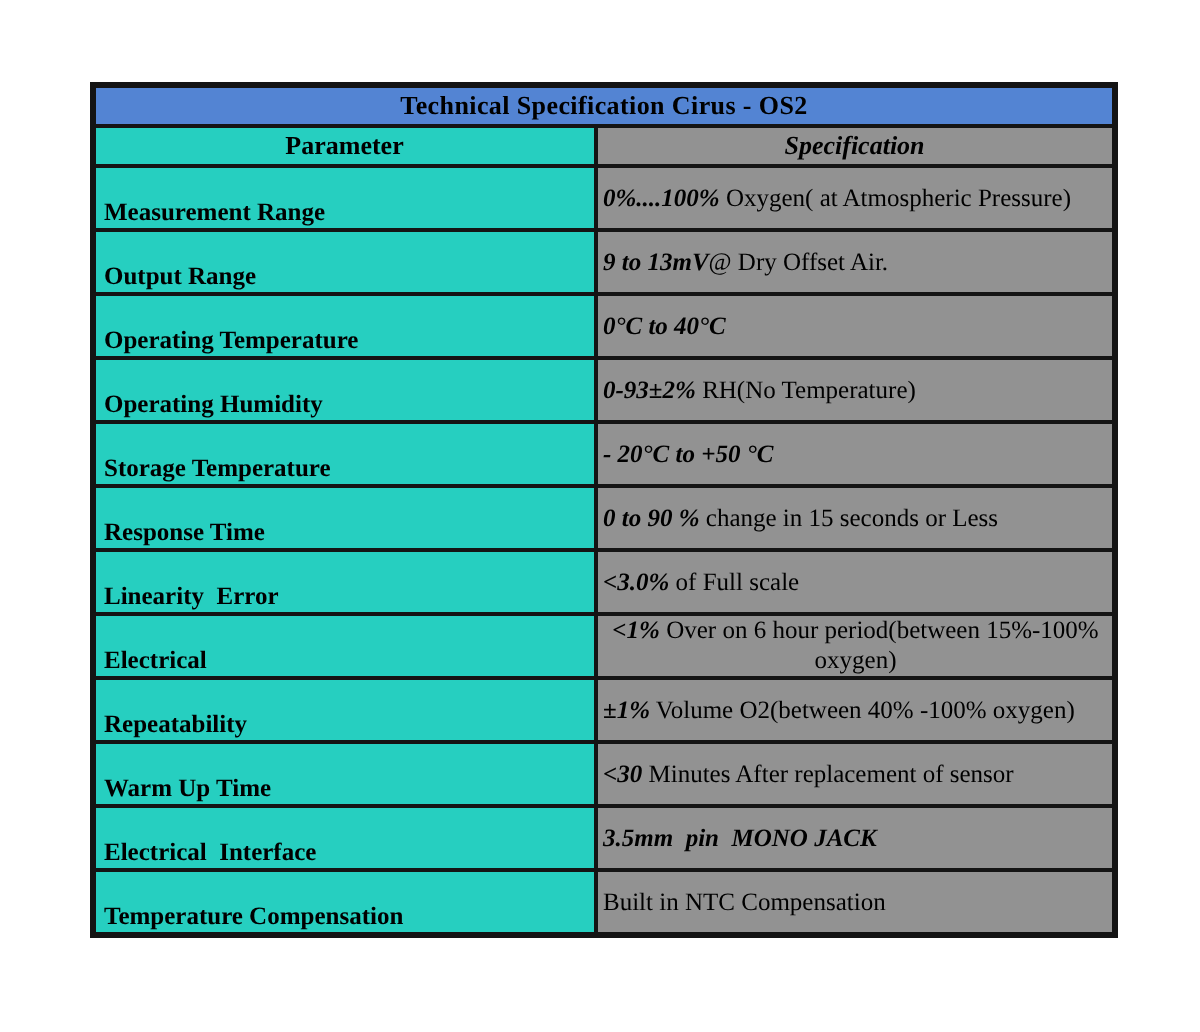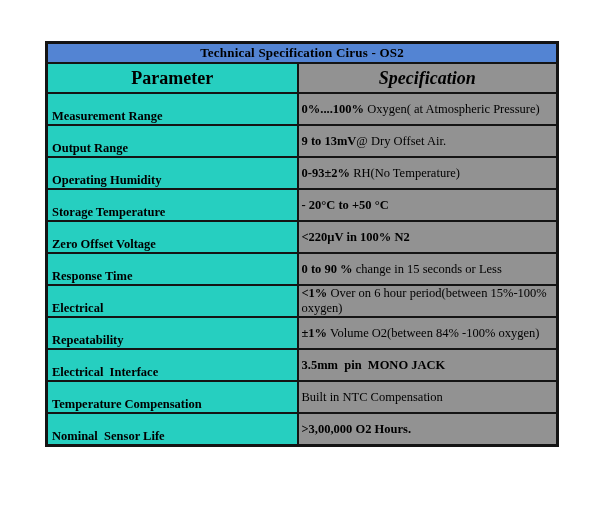--- a/index.html
+++ b/index.html
@@ -40,45 +40,45 @@
   }
   tr.title-row th {
     background: var(--title-bg);
     font-size: 13px;
     font-weight: 700;
     text-align: center;
     height: 20px;
     letter-spacing: 0.2px;
   }
   tr.head-row th {
-    font-size: 18px;
+    font-size: 13px;
     font-weight: 700;
-    height: 30px;
+    height: 20px;
   }
   th.param-head { background: var(--param-bg); }
   th.spec-head  { background: var(--spec-bg); font-style: italic; }
   td.param-cell {
     background: var(--param-bg);
     font-weight: 700;
     font-size: 12.5px;
     padding: 15px 3px 0 4px;
     height: 20px;
     white-space: pre;
   }
   td.spec-cell {
     background: var(--spec-bg);
     font-size: 12.5px;
     line-height: 15px;
     padding: 0 2px 0 3px;
     height: 20px;
     white-space: pre;
   }
   tr.tall td { height: 32px; }
-  tr.tall td.spec-cell { white-space: pre-wrap; }
-  td.spec-cell b { font-weight: 700; }
+  tr.tall td.spec-cell { white-space: pre-wrap; text-align: center; }
+  td.spec-cell b { font-weight: 700; font-style: italic; }
 </style>
 </head>
 <body>
 
 <div class="page">
   <table class="spec-table">
     <colgroup>
       <col style="width:251px">
       <col style="width:260px">
     </colgroup>
@@ -94,51 +94,55 @@
     <tbody>
         <tr>
       <td class="param-cell">Measurement Range</td>
       <td class="spec-cell"><b>0%....100%</b><span> Oxygen( at Atmospheric Pressure)</span></td>
     </tr>
         <tr>
       <td class="param-cell">Output Range</td>
       <td class="spec-cell"><b>9 to 13mV</b><span>@ Dry Offset Air.</span></td>
     </tr>
         <tr>
+      <td class="param-cell">Operating Temperature</td>
+      <td class="spec-cell"><b>0°C to 40°C</b></td>
+    </tr>
+        <tr>
       <td class="param-cell">Operating Humidity</td>
       <td class="spec-cell"><b>0-93±2%</b><span> RH(No Temperature)</span></td>
     </tr>
         <tr>
       <td class="param-cell">Storage Temperature</td>
       <td class="spec-cell"><b>- 20°C to +50 °C</b></td>
     </tr>
         <tr>
-      <td class="param-cell">Zero Offset Voltage</td>
-      <td class="spec-cell"><b>&lt;220µV in 100% N2</b></td>
+      <td class="param-cell">Response Time</td>
+      <td class="spec-cell"><b>0 to 90 %</b><span> change in 15 seconds or Less</span></td>
     </tr>
         <tr>
-      <td class="param-cell">Response Time</td>
-      <td class="spec-cell"><b>0 to 90 %</b><span> change in 15 seconds or Less</span></td>
+      <td class="param-cell">Linearity  Error</td>
+      <td class="spec-cell"><b>&lt;3.0%</b><span> of Full scale</span></td>
     </tr>
         <tr class="tall">
       <td class="param-cell">Electrical</td>
       <td class="spec-cell"><b>&lt;1%</b><span> Over on 6 hour period(between 15%-100% oxygen)</span></td>
     </tr>
         <tr>
       <td class="param-cell">Repeatability</td>
-      <td class="spec-cell"><b>±1%</b><span> Volume O2(between 84% -100% oxygen)</span></td>
+      <td class="spec-cell"><b>±1%</b><span> Volume O2(between 40% -100% oxygen)</span></td>
+    </tr>
+        <tr>
+      <td class="param-cell">Warm Up Time</td>
+      <td class="spec-cell"><b>&lt;30</b><span> Minutes After replacement of sensor</span></td>
     </tr>
         <tr>
       <td class="param-cell">Electrical  Interface</td>
       <td class="spec-cell"><b>3.5mm  pin  MONO JACK</b></td>
     </tr>
         <tr>
       <td class="param-cell">Temperature Compensation</td>
       <td class="spec-cell"><span>Built in NTC Compensation</span></td>
     </tr>
-        <tr>
-      <td class="param-cell">Nominal  Sensor Life</td>
-      <td class="spec-cell"><b>&gt;3,00,000 O2 Hours.</b></td>
-    </tr>
       </tbody>
   </table>
 
 </div>
 
 </body></html>

